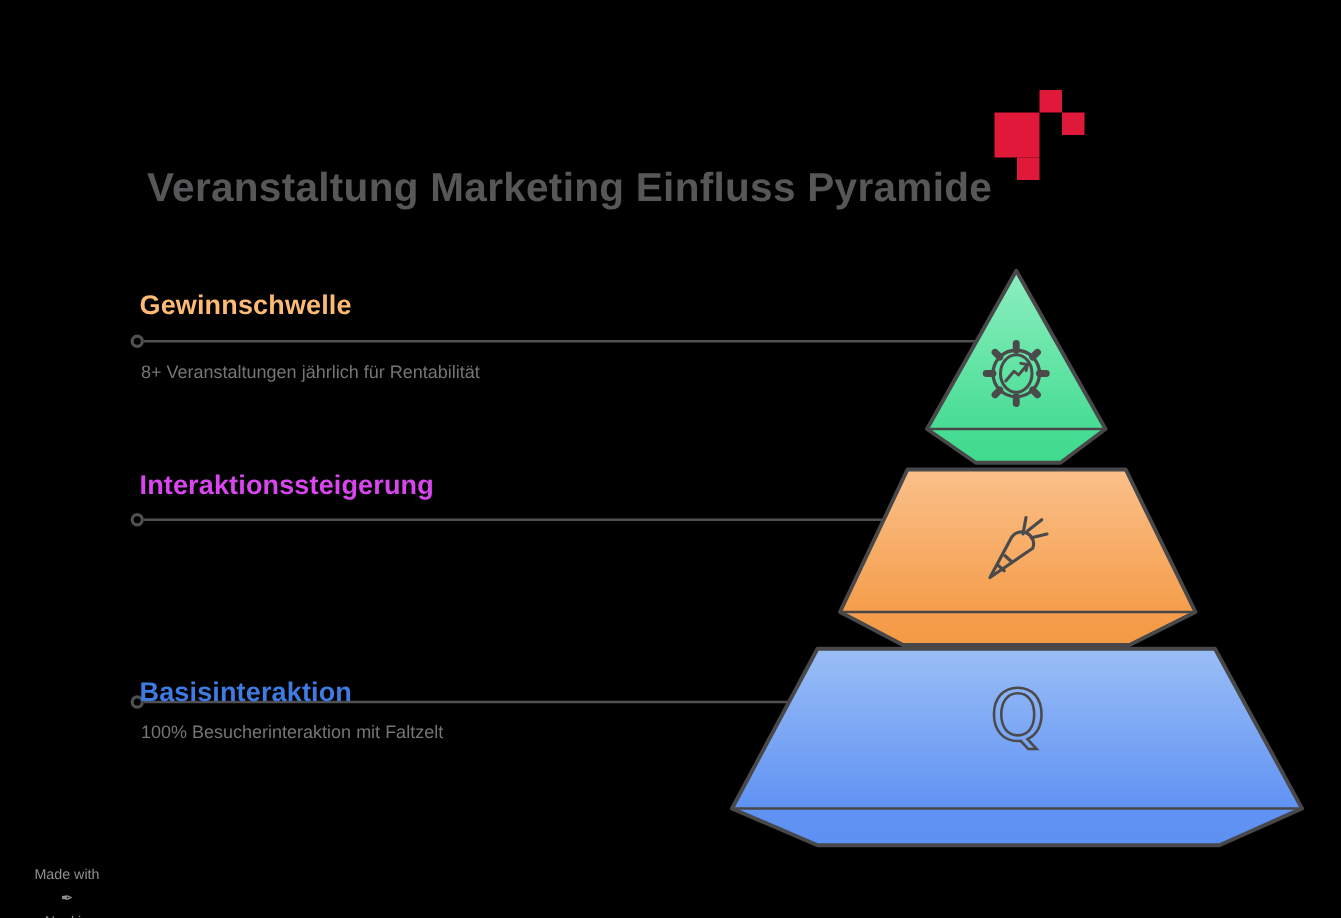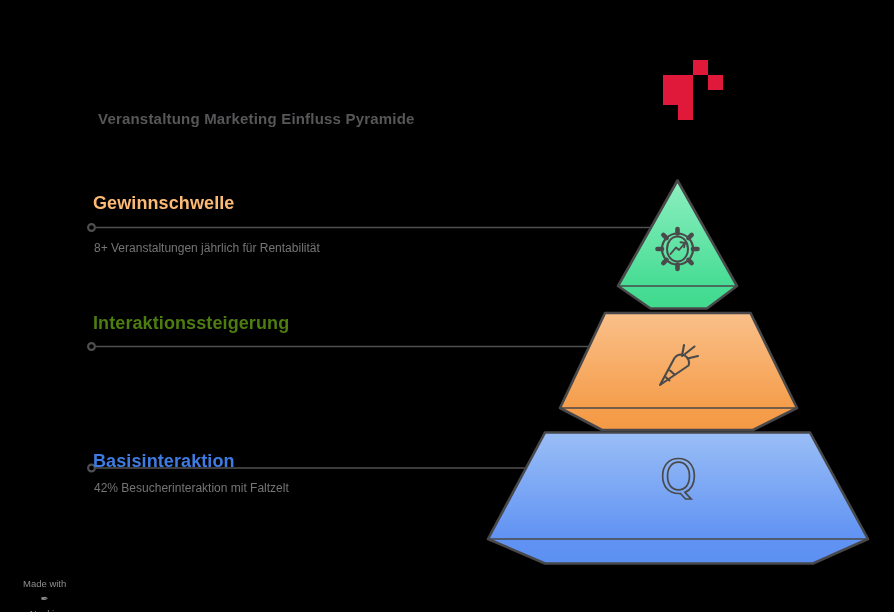--- a/index.html
+++ b/index.html
@@ -3,33 +3,33 @@
 <meta charset="utf-8">
 <style>
   html,body{margin:0;padding:0;background:#000;}
   .canvas{
     position:relative;width:894px;height:612px;background:#000;overflow:hidden;
     font-family:"Liberation Sans",sans-serif;
   }
   svg{position:absolute;left:0;top:0;}
   .page-title{
     position:absolute;left:98px;top:110px;margin:0;
-    font-size:15px;font-weight:bold;color:#57575a;letter-spacing:.2px;
+    font-size:27px;font-weight:bold;color:#57575a;letter-spacing:.2px;
     white-space:nowrap;
   }
   .sec-heading{
     position:absolute;left:93px;margin:0;font-size:18px;font-weight:bold;
     white-space:nowrap;letter-spacing:.1px;
   }
   .sec-desc{
     position:absolute;left:94px;margin:0;width:250px;
     font-size:12px;font-weight:normal;color:#757577;line-height:19.5px;
   }
   .h-green{top:193px;color:#fdba74;}
-  .h-orange{top:313px;color:#4d7c0f;text-align:right;}
+  .h-orange{top:313px;color:#d946ef;text-align:right;}
   .h-blue{top:451px;color:#3e7be2;}
   .d1{top:239px;} .d2{top:358px;} .d3{top:479px;}
   .watermark{
     position:absolute;left:23px;top:578px;display:flex;align-items:center;gap:4px;
     font-size:9.5px;color:#8f8f91;cursor:pointer;flex-direction:column;
   }
   .watermark .nib{font-size:10px;color:#8f8f91;}
 </style>
 </head>
 <body>
@@ -119,21 +119,21 @@
   </svg>
 
   <h1 class="page-title">Veranstaltung Marketing Einfluss Pyramide</h1>
 
   <h2 class="sec-heading h-green">Gewinnschwelle</h2>
   <p class="sec-desc d1">8+ Veranstaltungen jährlich für Rentabilität</p>
 
   <h2 class="sec-heading h-orange">Interaktionssteigerung</h2>
 
   <h2 class="sec-heading h-blue">Basisinteraktion</h2>
-  <p class="sec-desc d3">42% Besucherinteraktion mit Faltzelt</p>
+  <p class="sec-desc d3">100% Besucherinteraktion mit Faltzelt</p>
 
   <div class="watermark">
     <span>Made with</span>
     <span class="nib">✒</span>
     <span>Napkin</span>
   </div>
 
 </div>
 
 </body></html>

